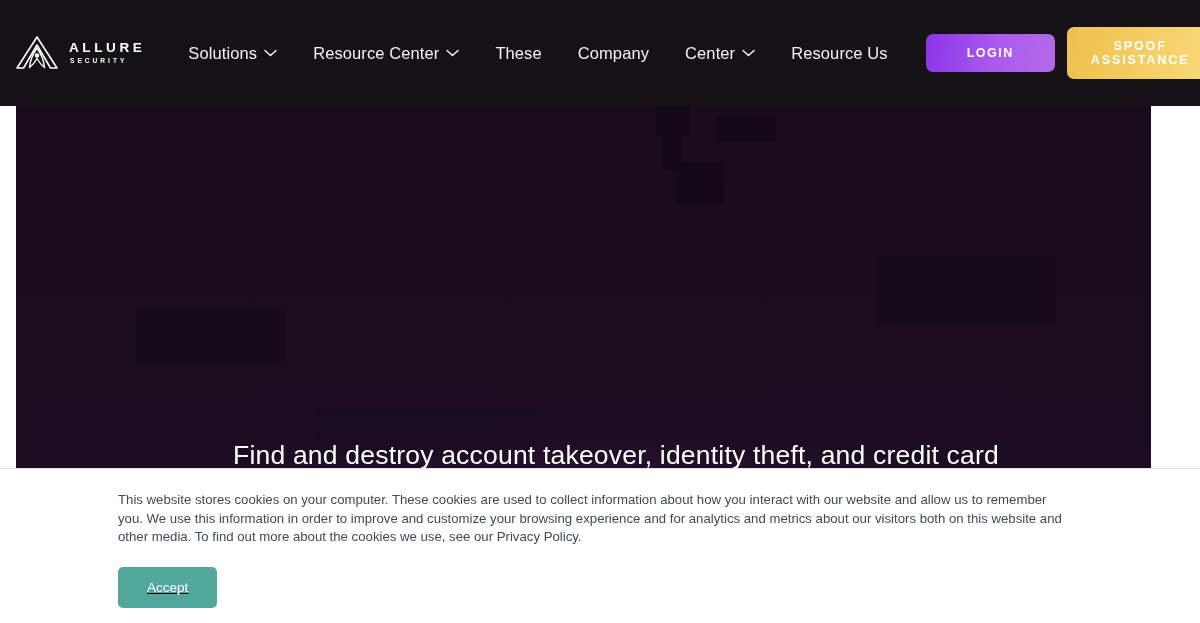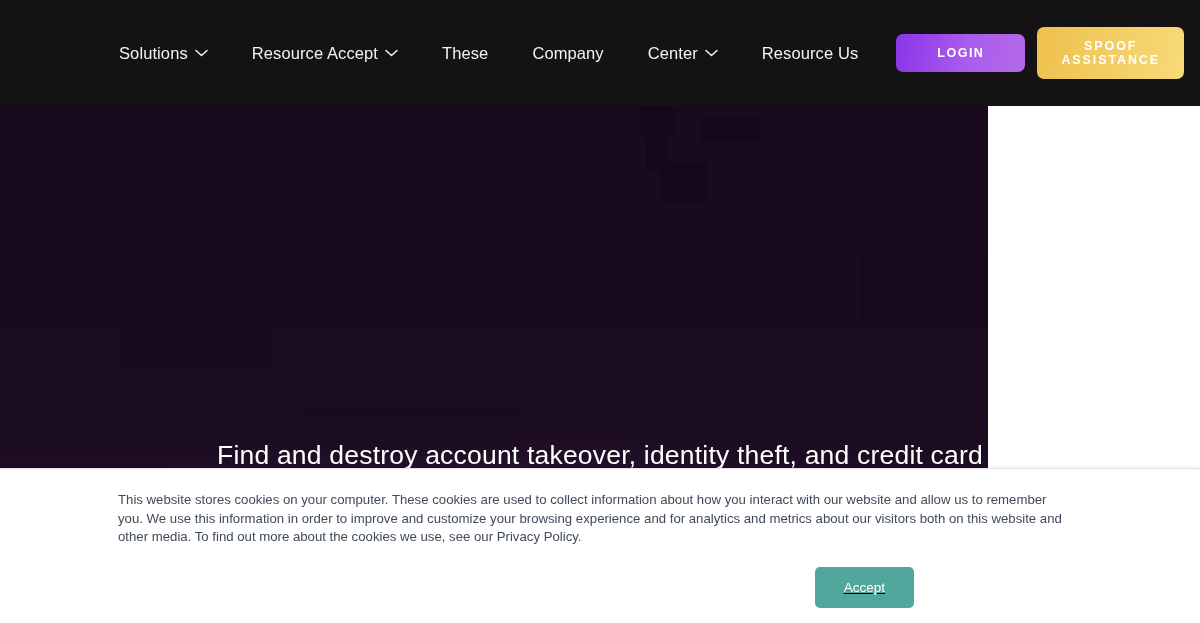--- a/index.html
+++ b/index.html
@@ -23,21 +23,21 @@
   .logo-word {
     color:#ffffff; font-size:13.5px; font-weight:700;
     letter-spacing:3.6px; line-height:1;
   }
   .logo-sub {
     color:#ffffff; font-size:6.6px; font-weight:700;
     letter-spacing:3px; line-height:1; padding-left:1px;
   }
 
   .nav-links {
-    display:flex; align-items:center; margin-left:105px; gap:8px;
+    display:flex; align-items:center; margin-left:43px; gap:0;
   }
   .nav-item {
     display:flex; align-items:center; gap:7px;
     color:#f4f2f4; font-size:16.5px; font-weight:400;
     padding:0 18px; cursor:pointer; white-space:nowrap;
     letter-spacing:.1px;
   }
   .nav-item.first { padding-left:0; }
   .chev { display:block; width:13px; height:8px; flex:0 0 auto; }
 
@@ -50,21 +50,21 @@
   }
   .btn-spoof {
     background:linear-gradient(100deg,#eec04d 0%,#f3cd63 50%,#f7da78 100%);
     color:#ffffff; font-size:12.5px; font-weight:700; letter-spacing:1.9px;
     border:none; border-radius:7px; padding:12px 24px; cursor:pointer;
     font-family:"Liberation Sans", sans-serif;
   }
 
   
   .hero {
-    position:absolute; top:106px; left:0; width:988px; height:517px;
+    position:absolute; top:106px; left:16px; width:1135px; height:517px;
     background:
       linear-gradient(180deg,#190a1d 0%,#1a0b1f 55%,#22102a 88%,#2a1434 100%);
     overflow:hidden;
   }
   .hero-pattern { position:absolute; inset:0; opacity:1; }
   .hero-pattern i {
     position:absolute; display:block; background:#120718; opacity:.55;
   }
   .hero-glow {
     position:absolute; left:50%; bottom:-40px; transform:translateX(-50%);
@@ -79,54 +79,68 @@
   .hero-title {
     color:#ffffff; font-size:26.5px; font-weight:400; line-height:1.45;
     text-align:center; max-width:880px; letter-spacing:.2px;
   }
 
   
   .cookie {
     position:absolute; left:0; bottom:0; width:1200px; height:155px;
     background:#ffffff; border-top:1px solid #e3e3e6;
     box-shadow:0 -1px 4px rgba(0,0,0,.06);
-    padding:22px 88px 0 118px;
+    padding:22px 110px 0 118px;
   }
   .cookie-text {
     color:#3f4a5a; font-size:13.2px; line-height:1.42;
     max-width:952px; font-weight:400;
   }
   .cookie-actions {
-    display:flex; justify-content:flex-end; padding-right:198px; margin-top:20px;text-decoration:underline;
+    display:flex; padding-right:198px; margin-top:20px;text-decoration:underline;
   }
   .btn-accept {
     background:#52a79c; color:#ffffff; font-size:13.5px; font-weight:400;
     border:none; border-radius:5px; padding:13px 29px; cursor:pointer;
     font-family:"Liberation Sans", sans-serif;
   }
 </style>
 </head>
 <body>
 
 <div id="page">
 
   <div class="navbar">
 
+    <a class="logo">
+      <span class="logo-mark-wrap">
+        <svg class="logo-mark" viewBox="0 0 46 36" fill="none" aria-hidden="true">
+          <path d="M23 2 L43 33 L36.5 33 L23 10 L9.5 33 L3 33 Z" stroke="#ffffff" stroke-width="1.6" fill="none" stroke-linejoin="round"></path>
+          <path d="M23 13 C27.5 19.5 30 26 30.5 32.5 C27 30 25 27 23 23.5
+                   C21 27 19 30 15.5 32.5 C16 26 18.5 19.5 23 13 Z" stroke="#ffffff" stroke-width="1.4" fill="none" stroke-linejoin="round"></path>
+          <circle cx="23" cy="20.5" r="2.2" fill="#ffffff"></circle>
+        </svg>
+      </span>
+      <span class="logo-text">
+        <span class="logo-word">ALLURE</span>
+        <span class="logo-sub">SECURITY</span>
+      </span>
+    </a>
 
     <nav class="nav-links">
 
       <div class="nav-item first">
         <span>Solutions</span>
         <svg class="chev" viewBox="0 0 13 8" fill="none">
           <path d="M1 1.5 L6.5 6.5 L12 1.5" stroke="#f4f2f4" stroke-width="1.5" stroke-linecap="round" stroke-linejoin="round"></path>
         </svg>
       </div>
 
       <div class="nav-item">
-        <span>Resource Accept</span>
+        <span>Resource Center</span>
         <svg class="chev" viewBox="0 0 13 8" fill="none">
           <path d="M1 1.5 L6.5 6.5 L12 1.5" stroke="#f4f2f4" stroke-width="1.5" stroke-linecap="round" stroke-linejoin="round"></path>
         </svg>
       </div>
 
       <div class="nav-item">
         <span>These</span>
       </div>
 
       <div class="nav-item">

